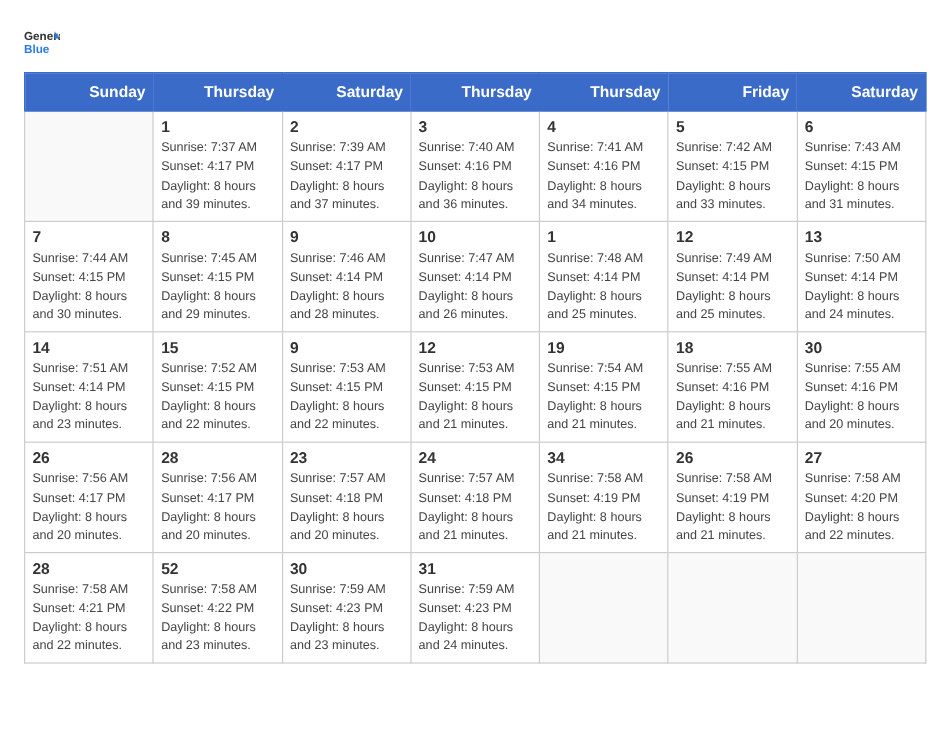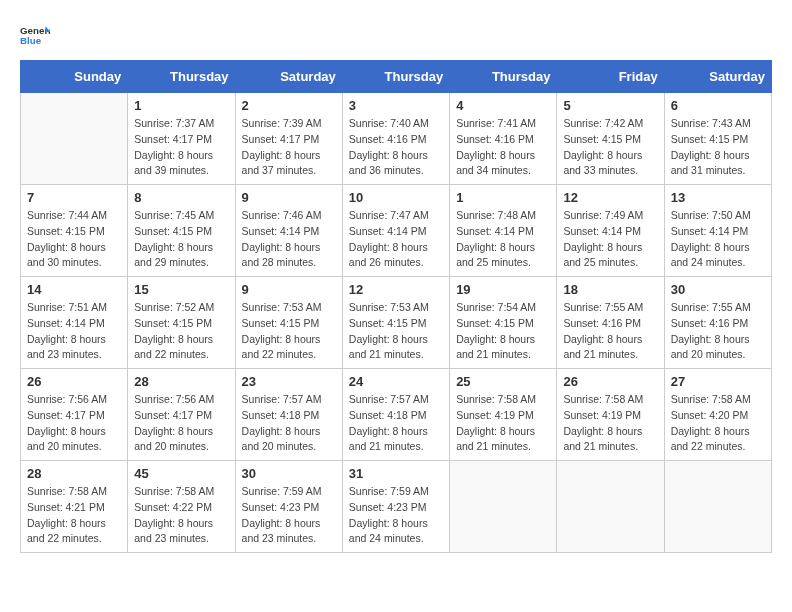--- a/index.html
+++ b/index.html
@@ -204,39 +204,39 @@
         </td>
         <td>
           <span class="day-number">23</span>
           <div class="cell-content">Sunrise: 7:57 AM<br>Sunset: 4:18 PM<br>Daylight: 8 hours and 20 minutes.</div>
         </td>
         <td>
           <span class="day-number">24</span>
           <div class="cell-content">Sunrise: 7:57 AM<br>Sunset: 4:18 PM<br>Daylight: 8 hours and 21 minutes.</div>
         </td>
         <td>
-          <span class="day-number">25</span>
+          <span class="day-number">34</span>
           <div class="cell-content">Sunrise: 7:58 AM<br>Sunset: 4:19 PM<br>Daylight: 8 hours and 21 minutes.</div>
         </td>
         <td>
           <span class="day-number">26</span>
           <div class="cell-content">Sunrise: 7:58 AM<br>Sunset: 4:19 PM<br>Daylight: 8 hours and 21 minutes.</div>
         </td>
         <td>
           <span class="day-number">27</span>
           <div class="cell-content">Sunrise: 7:58 AM<br>Sunset: 4:20 PM<br>Daylight: 8 hours and 22 minutes.</div>
         </td>
       </tr>
       <tr>
         <td>
           <span class="day-number">28</span>
           <div class="cell-content">Sunrise: 7:58 AM<br>Sunset: 4:21 PM<br>Daylight: 8 hours and 22 minutes.</div>
         </td>
         <td>
-          <span class="day-number">45</span>
+          <span class="day-number">52</span>
           <div class="cell-content">Sunrise: 7:58 AM<br>Sunset: 4:22 PM<br>Daylight: 8 hours and 23 minutes.</div>
         </td>
         <td>
           <span class="day-number">30</span>
           <div class="cell-content">Sunrise: 7:59 AM<br>Sunset: 4:23 PM<br>Daylight: 8 hours and 23 minutes.</div>
         </td>
         <td>
           <span class="day-number">31</span>
           <div class="cell-content">Sunrise: 7:59 AM<br>Sunset: 4:23 PM<br>Daylight: 8 hours and 24 minutes.</div>
         </td>

